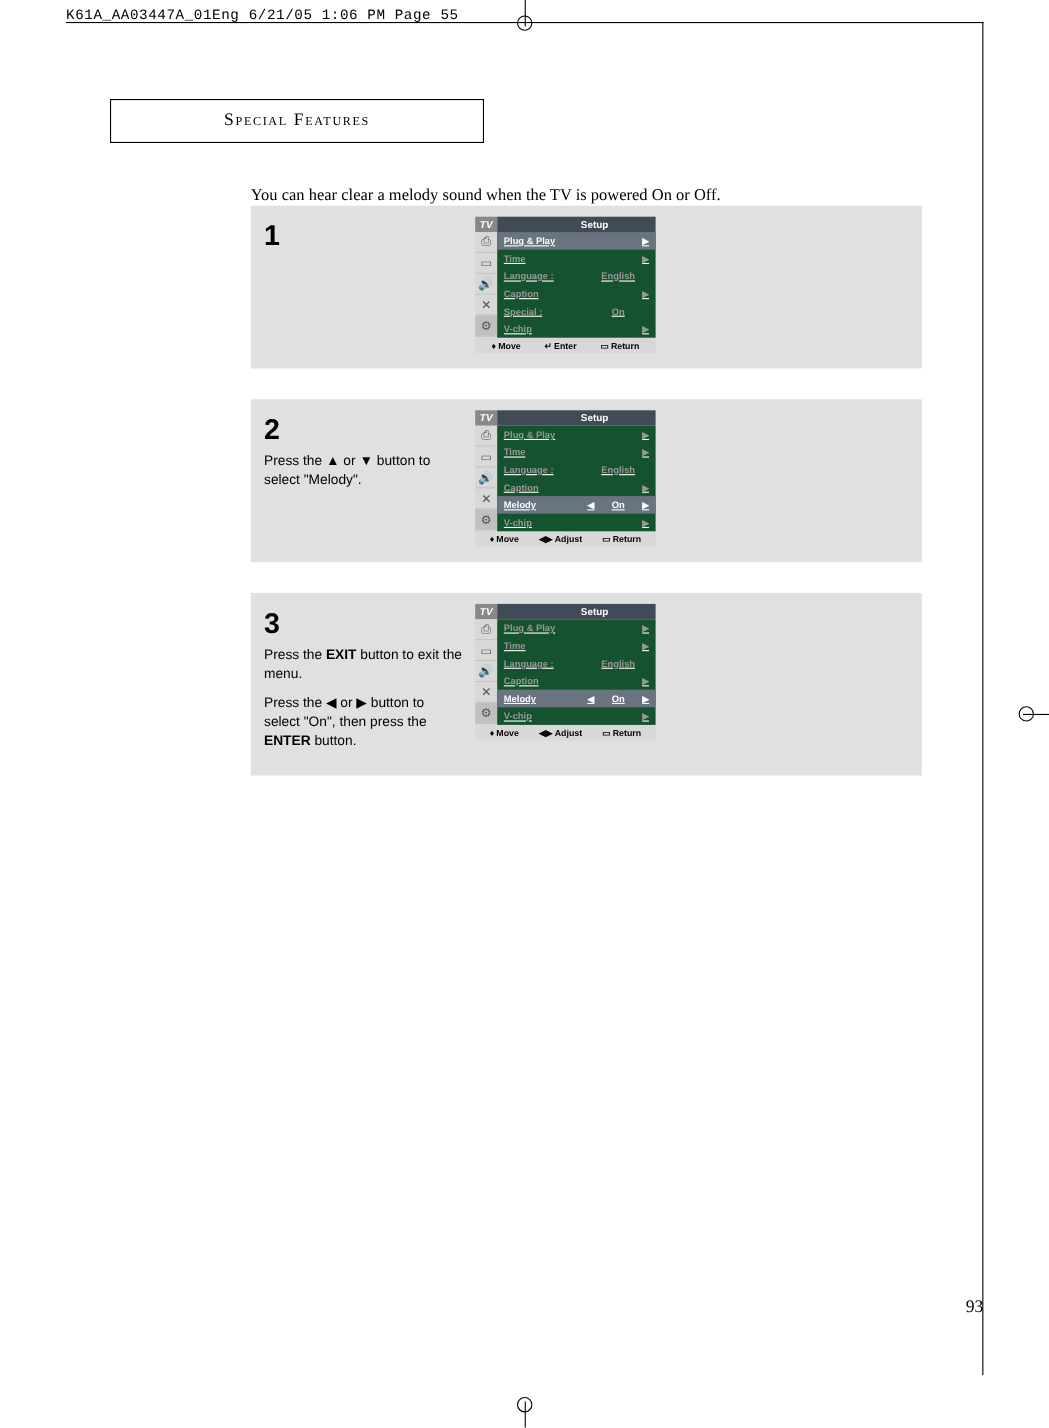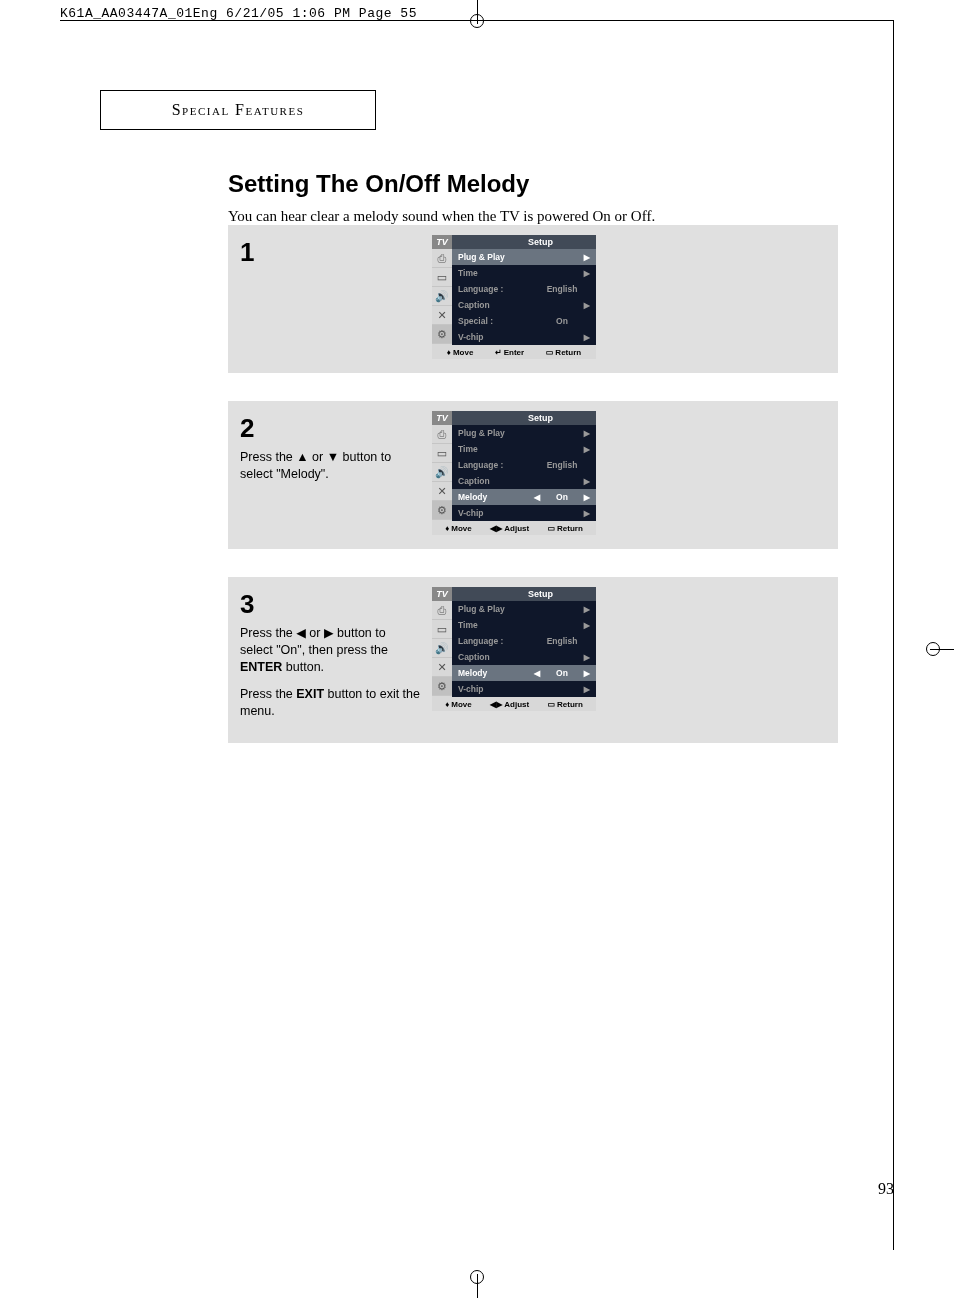--- a/index.html
+++ b/index.html
@@ -25,21 +25,21 @@
     left: 60px;
     width: 834px;
     height: 1230px;
     border-top: 1px solid #000;
     border-right: 1px solid #000;
   }
   .section-box {
     position: absolute;
     top: 90px;
     left: 100px;
-    width: 276px;
+    width: 340px;
     height: 40px;
     border: 1px solid #000;
     display: flex;
     align-items: center;
     justify-content: center;
     font-family: Georgia, 'Times New Roman', serif;
     font-variant: small-caps;
     font-size: 16px;
     letter-spacing: 1.5px;
   }
@@ -118,21 +118,22 @@
     display: flex;
     align-items: center;
     justify-content: center;
     border-bottom: 1px solid #c5c5c5;
     color: #555;
     font-size: 11px;
   }
   .osd-icon.active { background: #c0c0c0; }
   .osd-rows {
     flex: 1;
-    background: #0f172a;
+    background: #14532d;
+    text-decoration: underline;
   }
   .osd-row {
     height: 16px;
     padding: 0 6px;
     display: flex;
     align-items: center;
     color: #999;
     font-weight: bold;
     font-size: 8.5px;
     position: relative;
@@ -190,21 +191,20 @@
 
 <div class="header-meta">K61A_AA03447A_01Eng  6/21/05  1:06 PM  Page 55</div>
 
 <div class="crop-frame"></div>
 
 <div class="section-box">
   <span>Special Features</span>
 </div>
 
 <div class="main">
-  <div class="title">Setting The On/Off Melody</div>
   <div class="intro">You can hear clear a melody sound when the TV is powered On or Off.</div>
   <div id="steps-container">
       <div class="step-block">
         <div class="step-text">
           <div class="step-num">1</div>
         </div>
         <div class="osd">
           <div class="osd-top">
             <div class="osd-tv">TV</div>
             <div class="osd-title">Setup</div>
@@ -323,22 +323,22 @@
           <div class="osd-footer">
             <span><span class="fi">♦</span> Move</span>
             <span><span class="fi">◀▶</span> Adjust</span>
             <span><span class="fi">▭</span> Return</span>
           </div>
         </div>
       </div>
       <div class="step-block">
         <div class="step-text">
           <div class="step-num">3</div>
+          <p>Press the <b>EXIT</b> button to exit the menu.</p>
           <p>Press the ◀ or ▶ button to select "On", then press the <b>ENTER</b> button.</p>
-          <p>Press the <b>EXIT</b> button to exit the menu.</p>
         </div>
         <div class="osd">
           <div class="osd-top">
             <div class="osd-tv">TV</div>
             <div class="osd-title">Setup</div>
           </div>
           <div class="osd-body">
             <div class="osd-sidebar">
               <div class="osd-icon">⎙</div>
               <div class="osd-icon">▭</div>

